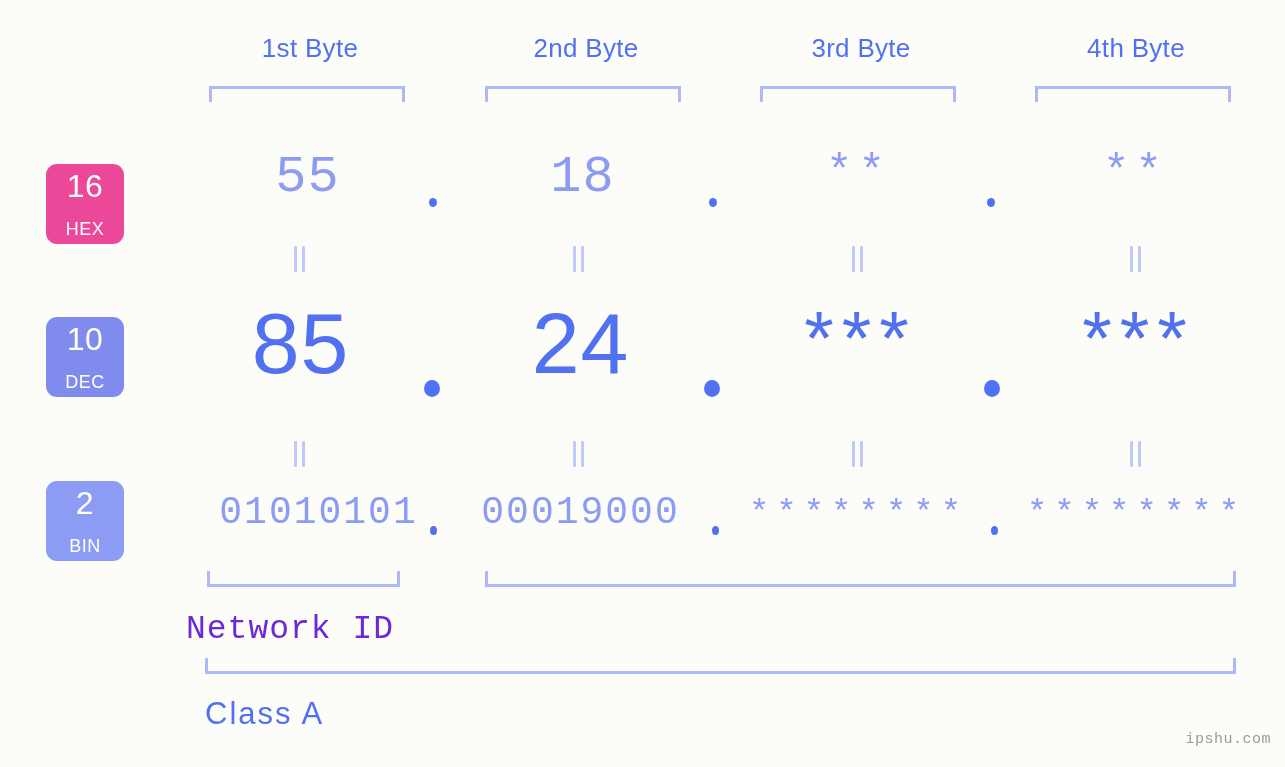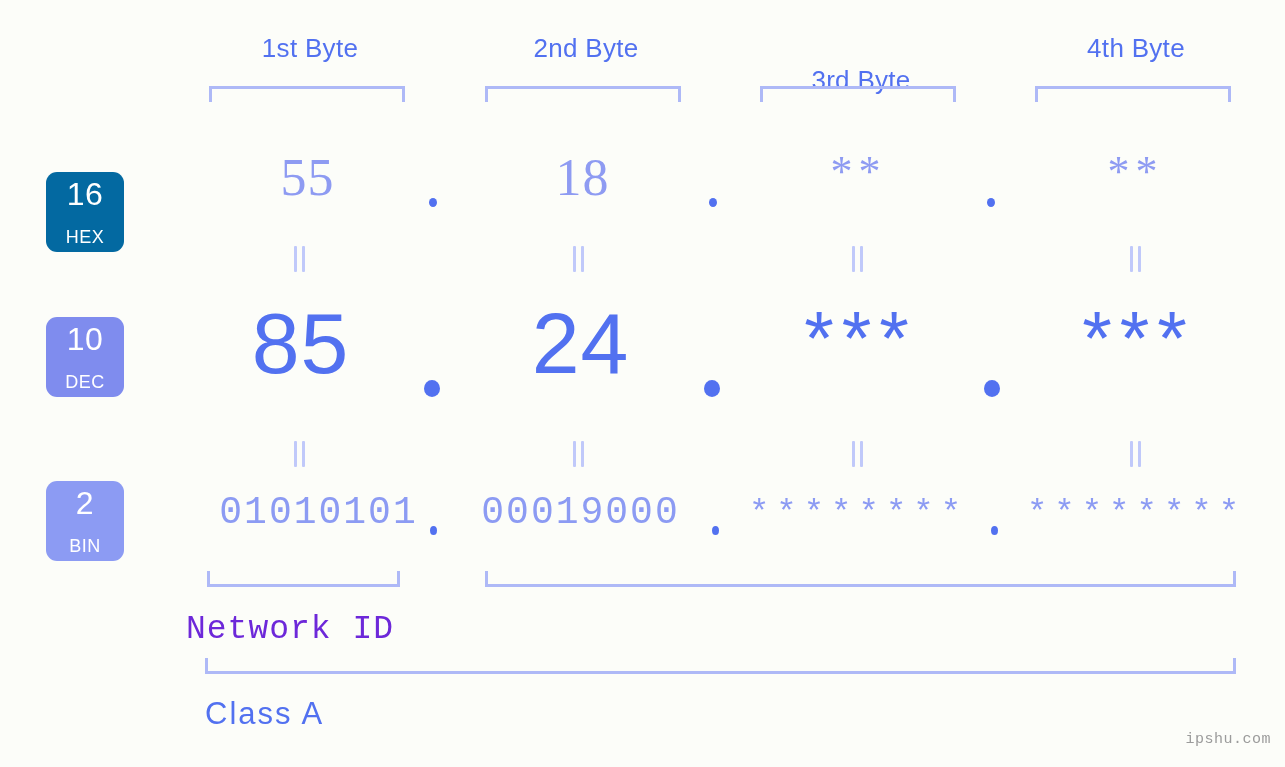--- a/index.html
+++ b/index.html
@@ -63,36 +63,36 @@
     font-size: 32px;
     font-weight: 400;
     letter-spacing: 0.5px;
   }
   .badge .abbr {
     font-size: 18px;
     font-weight: 400;
     margin-top: 18px;
     letter-spacing: 0.5px;
   }
-  .badge-hex { top: 172px; background: #0369a1; }
+  .badge-hex { top: 164px; background: #ec4899; }
   .badge-dec { top: 317px; background: #7f8cee; }
   .badge-bin { top: 481px; background: #8c9bf3; }
 
   
   .val-cell {
     position: absolute;
     text-align: center;
     white-space: nowrap;
     line-height: 1;
   }
 
   
   .row-hex .val-cell {
     top: 152px;
-    font-family: Liberation Serif, serif;
+    font-family: Liberation Mono, monospace;
     font-size: 52px;
     color: #8e9bf2;
     letter-spacing: 1px;
   }
   .row-hex .val-cell.stars {
     font-size: 44px;
     letter-spacing: 6px;
     top: 150px;
   }
 
@@ -199,21 +199,21 @@
     letter-spacing: 0.5px;
   }
 </style>
 </head>
 <body>
 
 <div id="stage">
 
   <div class="byte-label" style="left:190px;">1st Byte</div>
   <div class="byte-label" style="left:466px;">2nd Byte</div>
-  <div class="byte-label" style="left:741px;margin-top:32px;">3rd Byte</div>
+  <div class="byte-label" style="left:741px;">3rd Byte</div>
   <div class="byte-label" style="left:1016px;">4th Byte</div>
 
   <div class="top-bracket" style="left:209px; width:196px;"></div>
   <div class="top-bracket" style="left:485px; width:196px;"></div>
   <div class="top-bracket" style="left:760px; width:196px;"></div>
   <div class="top-bracket" style="left:1035px; width:196px;"></div>
 
   <div class="badge badge-hex">
     <span class="num">16</span>
     <span class="abbr">HEX</span>

